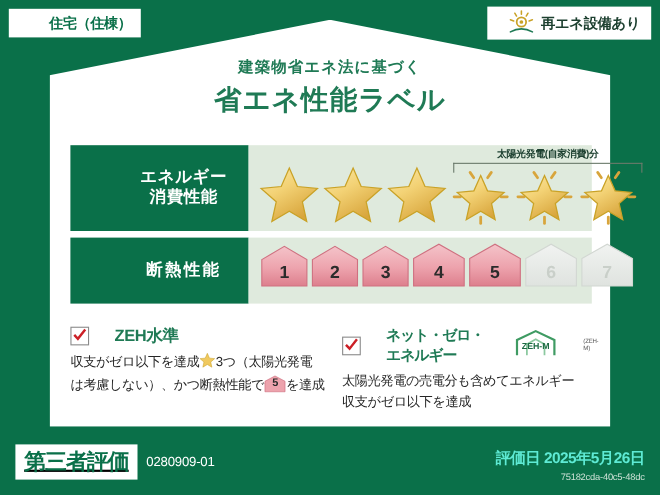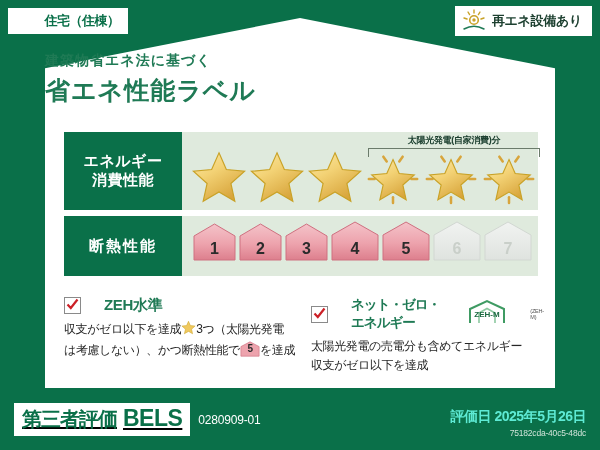--- a/index.html
+++ b/index.html
@@ -32,21 +32,21 @@
     padding-left: 28px;
   }
 
   
   .reene-badge {
     position: absolute;
     right: 8px; top: 6px;
     height: 30px;
     background: #ffffff;
     display: flex; align-items: center;
-    padding: 0 10px 0 6px;
+    padding: 0 10px 0 18px;
     gap: 5px;
     z-index: 6;
   }
   .reene-badge .txt {
     color: #1d4030;
     font-size: 13px;
     font-weight: bold;
     letter-spacing: -0.3px;
   }
   .sun-icon { width: 26px; height: 24px; display:block; }
@@ -60,21 +60,21 @@
     -webkit-clip-path: polygon(0% 13.6%, 50% 0%, 100% 13.6%, 100% 100%, 0% 100%);
     clip-path: polygon(0% 13.6%, 50% 0%, 100% 13.6%, 100% 100%, 0% 100%);
     z-index: 4;
   }
 
   
   .title-wrap {
     position: absolute;
     left: 45px; top: 52px;
     width: 510px;
-    text-align: left;
+    text-align: center;
     z-index: 5;
   }
   .title-sub {
     color: #1f7a55;
     font-size: 14px;
     font-weight: bold;
     letter-spacing: 1px;
   }
   .title-main {
     color: #1f7a55;
@@ -104,20 +104,21 @@
     color: #ffffff;
     display: flex;
     flex-direction: column;
     align-items: center;
     justify-content: center;
     font-size: 15px;
     font-weight: bold;
     letter-spacing: 0.5px;
     line-height: 1.25;
     flex: none;
+    padding-left: 44px;
   }
   .row-label.insul-lbl { font-size: 15px; letter-spacing: 2px; }
   .row-body {
     flex: 1;
     background: #dfeadd;
     position: relative;
     text-decoration: underline;
   }
 
   
@@ -507,21 +508,20 @@
       <div class="crit-body">
         <span>太陽光発電の売電分も含めてエネルギー</span><br>
         <span>収支がゼロ以下を達成</span>
       </div>
     </div>
   </div>
 
   <div class="bels-bar">
     <div class="bels-plate">
       <span class="bels-jp">第三者評価</span>
-      <span class="bels-en">BELS</span>
     </div>
     <span class="bels-num">0280909-01</span>
   </div>
 
   <div class="eval-wrap">
     <div class="eval-date">評価日 2025年5月26日</div>
     <div class="eval-id">75182cda-40c5-48dc</div>
   </div>
 
 </div>

